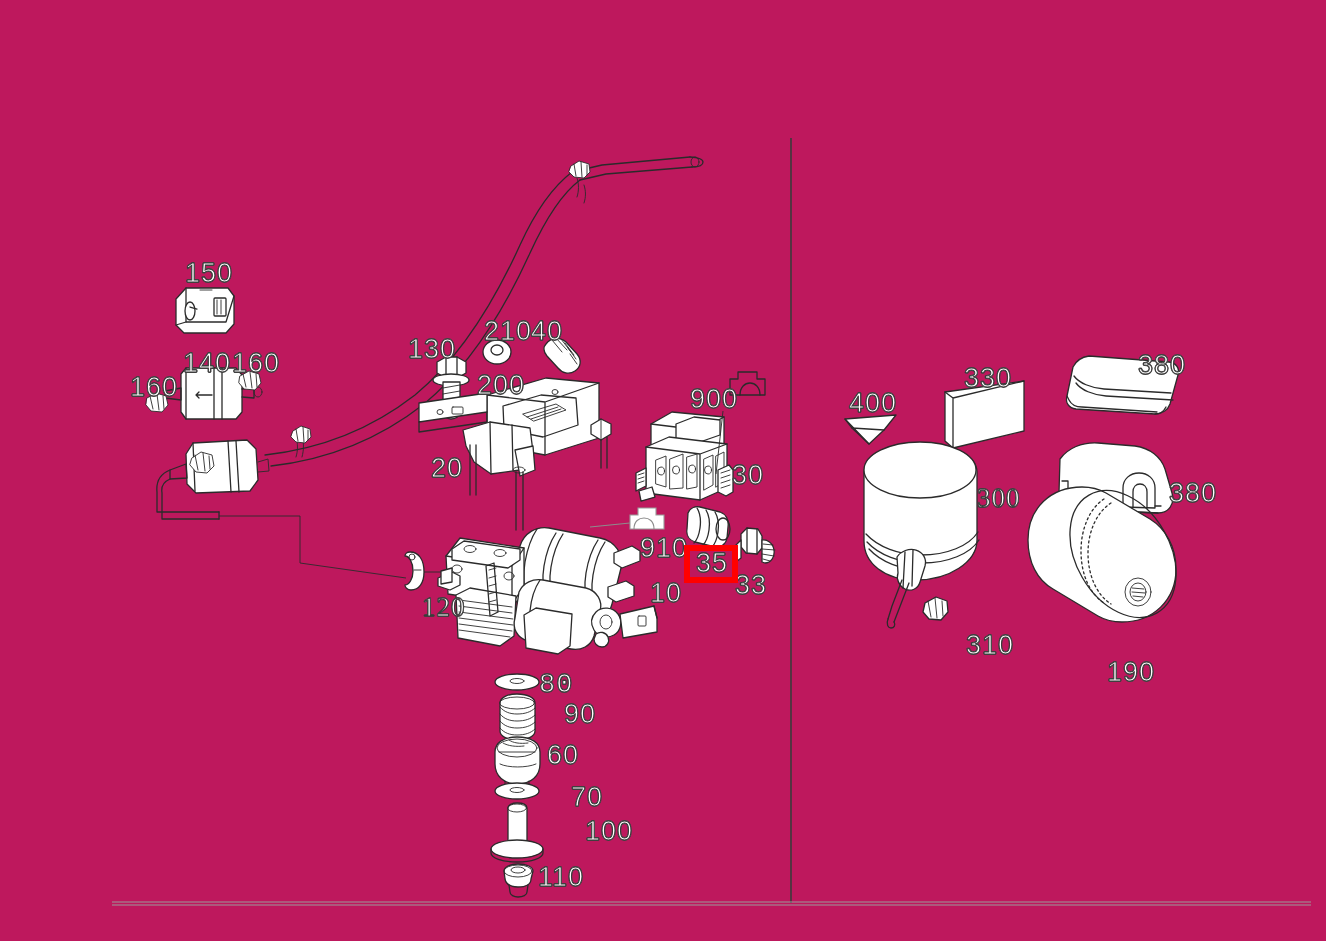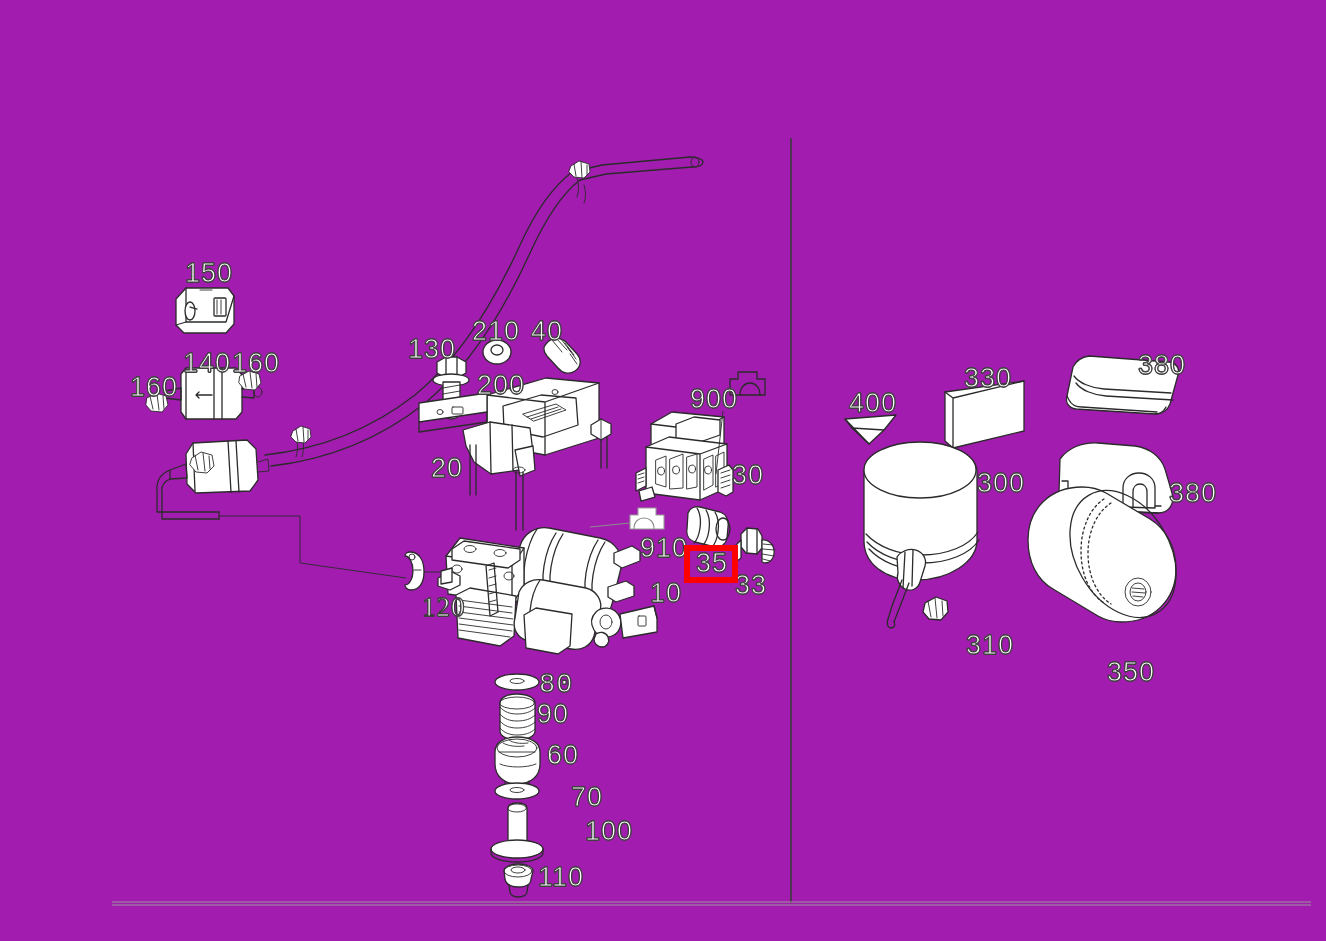--- a/index.html
+++ b/index.html
@@ -1,18 +1,18 @@
 <!DOCTYPE html>
 <html><head>
 <meta charset="utf-8">
 <title>Parts Diagram</title>
 <style>
   html,body{margin:0;padding:0;background:#ffffff;}
   body{font-family:"Liberation Sans",sans-serif;}
-  #canvas{position:relative;width:1326px;height:941px;background:#a21caf;overflow:hidden;}
+  #canvas{position:relative;width:1326px;height:941px;background:#be185d;overflow:hidden;}
   #art{position:absolute;left:0;top:0;width:1326px;height:941px;}
   .lbl{position:absolute;
        font-family:"Liberation Sans",sans-serif;
        font-size:27px;letter-spacing:1px;line-height:1;
        color:#ffffff;
        -webkit-text-stroke:1px #3a3a3a;
        text-shadow:
           0.8px 0 0 #454545, -0.8px 0 0 #454545,
           0 0.8px 0 #454545, 0 -0.8px 0 #454545;
        white-space:nowrap;user-select:none;}
@@ -327,41 +327,41 @@
     <line x1="791" y1="138" x2="791" y2="903" stroke="#3b3b3b" stroke-width="1.6"></line>
     <line x1="112" y1="902" x2="1311" y2="902" stroke="#9a9a9a" stroke-width="1.2"></line>
     <line x1="112" y1="905" x2="1311" y2="905" stroke="#9a9a9a" stroke-width="1.2"></line>
   </svg>
 
   <div class="lbl" style="left:185px;top:260px;">150</div>
   <div class="lbl" style="left:183px;top:350px;">140</div>
   <div class="lbl" style="left:232px;top:350px;">160</div>
   <div class="lbl" style="left:130px;top:374px;">160</div>
   <div class="lbl" style="left:408px;top:336px;">130</div>
-  <div class="lbl" style="left:472px;top:318px;text-align:right;">210</div>
+  <div class="lbl" style="left:484px;top:318px;text-align:right;">210</div>
   <div class="lbl" style="left:531px;top:318px;">40</div>
   <div class="lbl" style="left:477px;top:372px;">200</div>
   <div class="lbl" style="left:431px;top:455px;">20</div>
   <div class="lbl" style="left:690px;top:386px;">900</div>
   <div class="lbl" style="left:732px;top:462px;">30</div>
   <div class="lbl" style="left:640px;top:535px;text-align:right;">910</div>
   <div class="lbl" style="left:735px;top:572px;">33</div>
   <div class="lbl" style="left:650px;top:580px;">10</div>
   <div class="lbl" style="left:422px;top:594px;font-family:Liberation Serif, serif;">120</div>
   <div class="lbl" style="left:539px;top:672px;font-family:Liberation Mono, monospace;">80</div>
-  <div class="lbl" style="left:537px;top:701px;">90</div>
+  <div class="lbl" style="left:564px;top:701px;">90</div>
   <div class="lbl" style="left:547px;top:742px;">60</div>
   <div class="lbl" style="left:539px;top:784px;margin-left:32px;">70</div>
   <div class="lbl" style="left:541px;top:818px;margin-left:44px;">100</div>
   <div class="lbl" style="left:538px;top:864px;">110</div>
 
   <div class="lbl" style="left:849px;top:390px;">400</div>
   <div class="lbl" style="left:964px;top:365px;">330</div>
   <div class="lbl" style="left:1138px;top:352px;">380</div>
-  <div class="lbl" style="left:977px;top:470px;">300</div>
+  <div class="lbl" style="left:977px;top:485px;font-family:Liberation Serif, serif;">300</div>
   <div class="lbl" style="left:1169px;top:480px;">380</div>
   <div class="lbl" style="left:934px;top:632px;margin-left:32px;">310</div>
-  <div class="lbl" style="left:1107px;top:659px;">350</div>
+  <div class="lbl" style="left:1107px;top:659px;">190</div>
 
   <div class="hl" id="highlight-box" style="left: 684px; top: 545px; width: 54px; height: 38px; border-color: rgb(255, 0, 0);"></div>
   <div class="lbl" style="left:696px;top:550px;">35</div>
 
 </div>
 
 </body></html>

